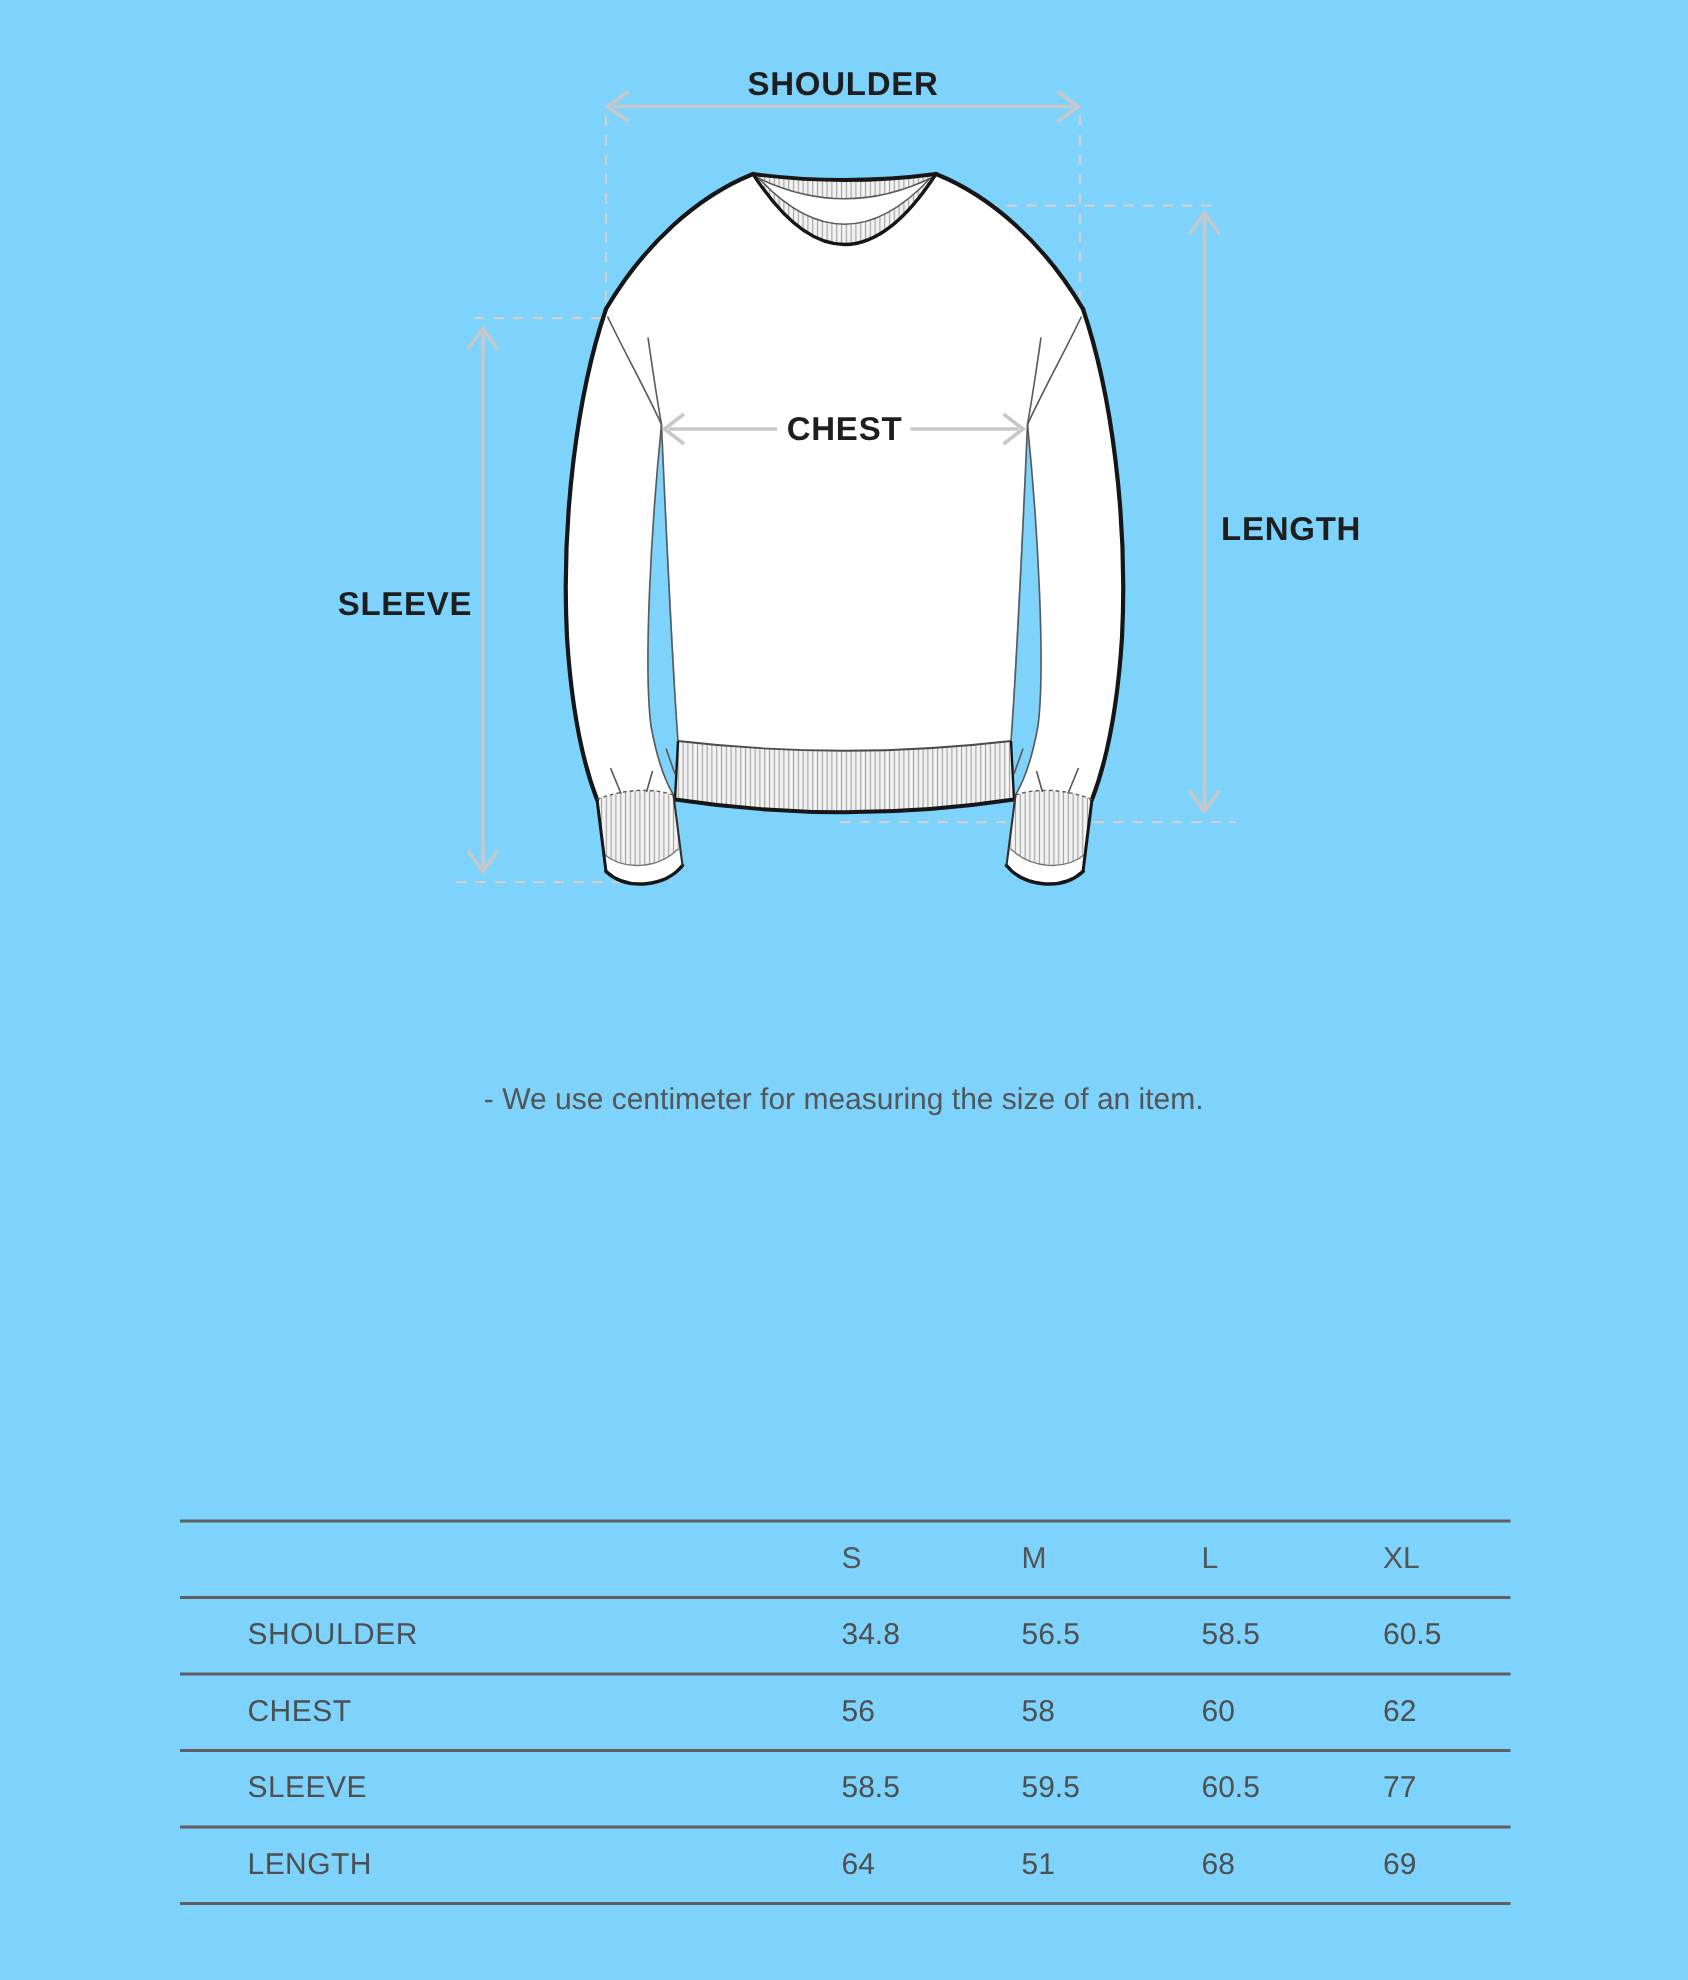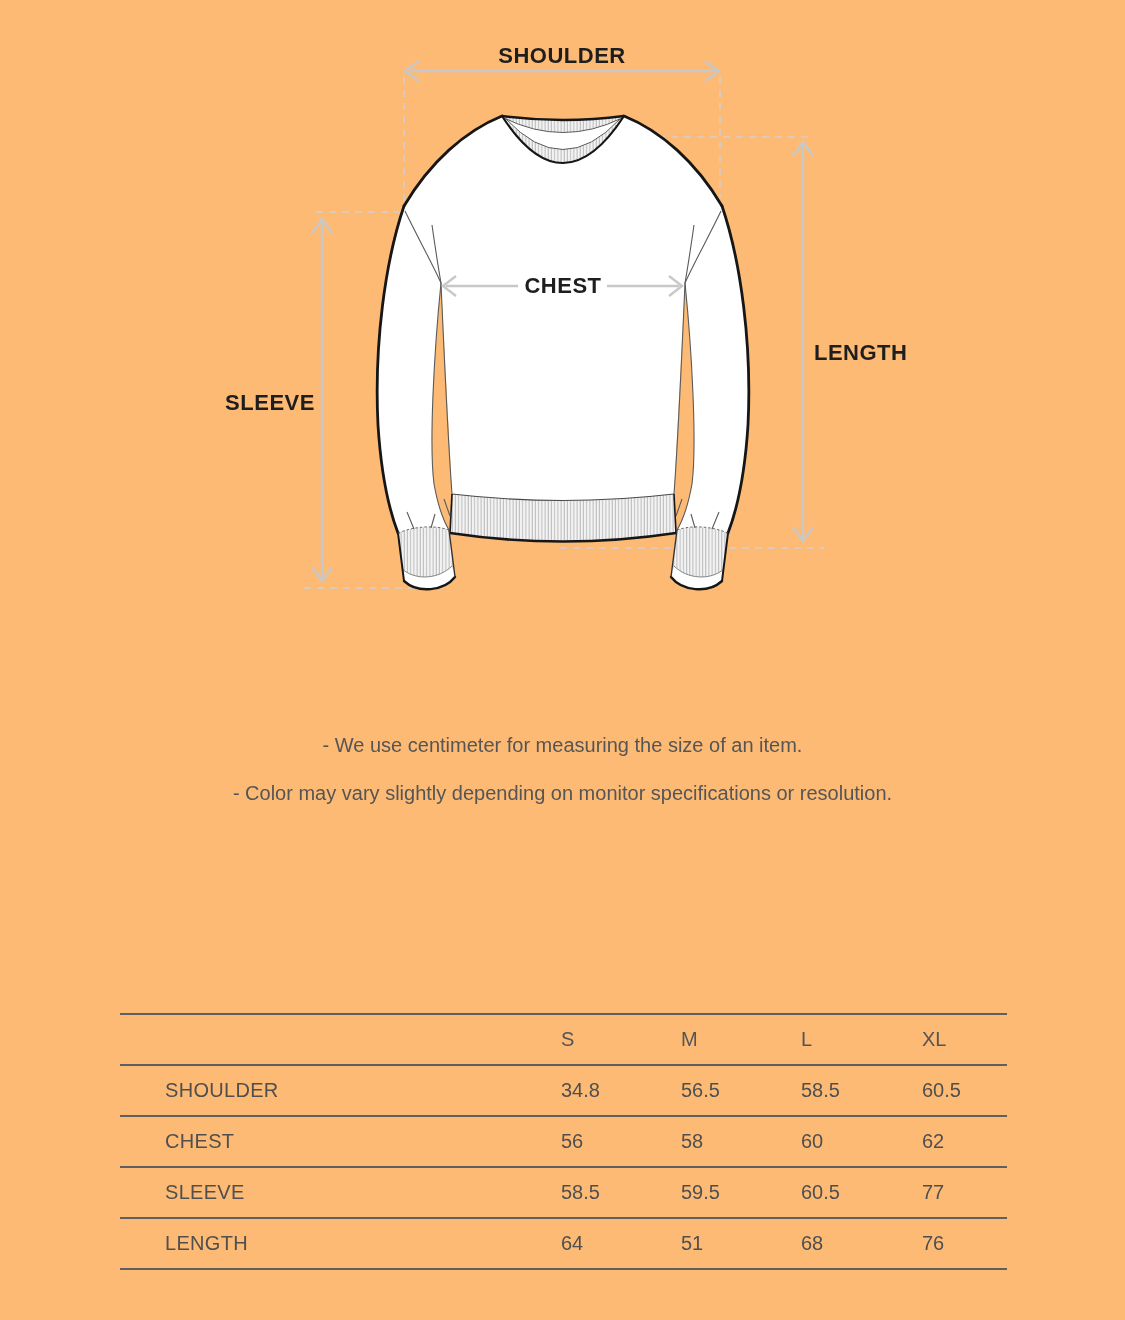--- a/index.html
+++ b/index.html
@@ -1,33 +1,33 @@
 <!DOCTYPE html>
 <html><head>
 <meta charset="utf-8">
 <style>
   html,body{margin:0;padding:0;background:#fff;}
   .canvas{
-    position:relative;width:1125px;height:1320px;background:#fdba74;overflow:hidden;
+    position:relative;width:1125px;height:1320px;background:#7dd3fc;overflow:hidden;
     font-family:"Liberation Sans","DejaVu Sans",sans-serif;
   }
   .sketch{position:absolute;left:0;top:0;}
   .dim-label{
     position:absolute;font-weight:bold;font-size:22px;color:#1e1e1e;
     letter-spacing:.5px;white-space:nowrap;line-height:24px;
   }
   .dim-shoulder{left:562px;top:44px;transform:translateX(-50%);}
   .dim-chest{left:563px;top:274px;transform:translateX(-50%);}
   .dim-sleeve{left:270px;top:391px;transform:translateX(-50%);}
   .dim-length{left:814px;top:341px;}
   .notes{
     position:absolute;left:0;top:715px;width:1125px;text-align:center;
     font-size:20px;line-height:36px;color:#555555;
   }
-  .notes p{margin:12px;}
+  .notes p{margin:0;}
   .size-table{
     position:absolute;left:120px;top:1013px;width:887px;
     border-top:2px solid #5f5f5f;color:#4f4f4f;font-size:20px;
   }
   .trow{
     display:grid;grid-template-columns:441px 120px 120px 121px 85px;
     height:49px;align-items:center;border-bottom:2px solid #5f5f5f;
   }
   .trow .rlabel{padding-left:45px;letter-spacing:.3px;}
   .tcell{text-align:left;}
@@ -138,21 +138,20 @@
     </g>
   </svg>
 
   <div class="dim-label dim-shoulder">SHOULDER</div>
   <div class="dim-label dim-chest">CHEST</div>
   <div class="dim-label dim-sleeve">SLEEVE</div>
   <div class="dim-label dim-length">LENGTH</div>
 
   <div class="notes">
     <p>- We use centimeter for measuring the size of an item.</p>
-    <p>- Color may vary slightly depending on monitor specifications or resolution.</p>
   </div>
 
   <div class="size-table">
     <div class="trow thead">
       <div class="tcell rlabel"></div>
       <div class="tcell">S</div>
       <div class="tcell">M</div>
       <div class="tcell">L</div>
       <div class="tcell">XL</div>
     </div>
@@ -179,17 +178,17 @@
       <div class="tcell">59.5</div>
       <div class="tcell">60.5</div>
       <div class="tcell">77</div>
     </div>
 
     <div class="trow">
       <div class="tcell rlabel">LENGTH</div>
       <div class="tcell">64</div>
       <div class="tcell">51</div>
       <div class="tcell">68</div>
-      <div class="tcell">76</div>
+      <div class="tcell">69</div>
     </div>
   </div>
 
 </div>
 
 </body></html>

